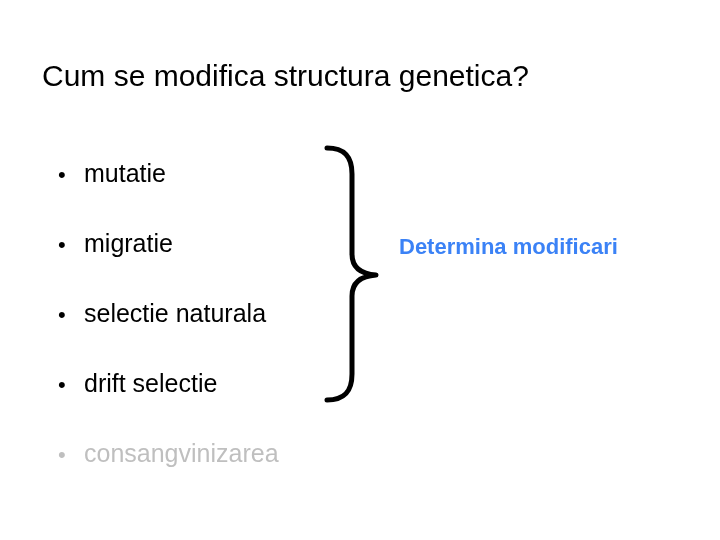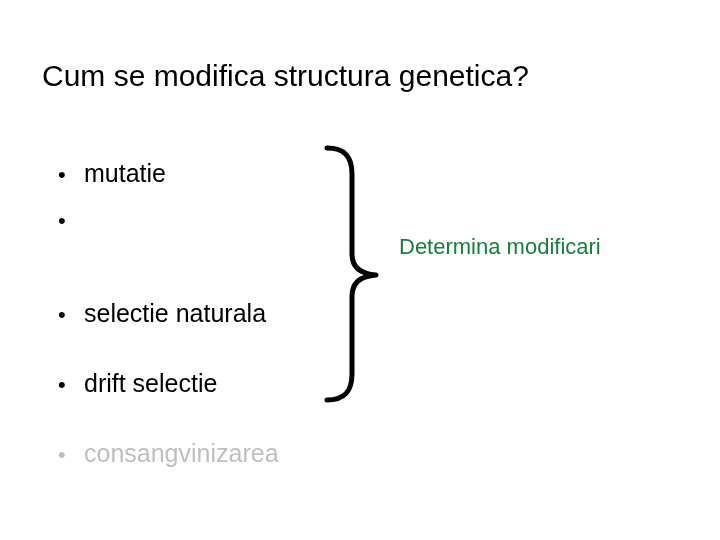--- a/index.html
+++ b/index.html
@@ -73,22 +73,22 @@
   }
   #brace-wrap svg {
     display: block;
   }
   #callout {
     position: absolute;
     left: 399px;
     top: 228px;
     width: 300px;
     font-size: 22px;
-    font-weight: normal;
-    color: #15803d;
+    font-weight: bold;
+    color: #3b82f6;
     line-height: 37px;
   }
   .callout-line {
     display: block;
     white-space: nowrap;
   }
 </style>
 </head>
 <body>
 
@@ -96,20 +96,21 @@
 
   <div id="slide-title">Cum se modifica structura genetica?</div>
 
   <ul id="bullet-list">
     <li class="bullet-item">
       <span class="bullet-marker">•</span>
       <span class="bullet-text">mutatie</span>
     </li>
     <li class="bullet-item">
       <span class="bullet-marker">•</span>
+      <span class="bullet-text">migratie</span>
     </li>
     <li class="bullet-item">
       <span class="bullet-marker">•</span>
       <span class="bullet-text">selectie naturala</span>
     </li>
     <li class="bullet-item">
       <span class="bullet-marker">•</span>
       <span class="bullet-text">drift selectie</span>
     </li>
     <li class="bullet-item dim">

